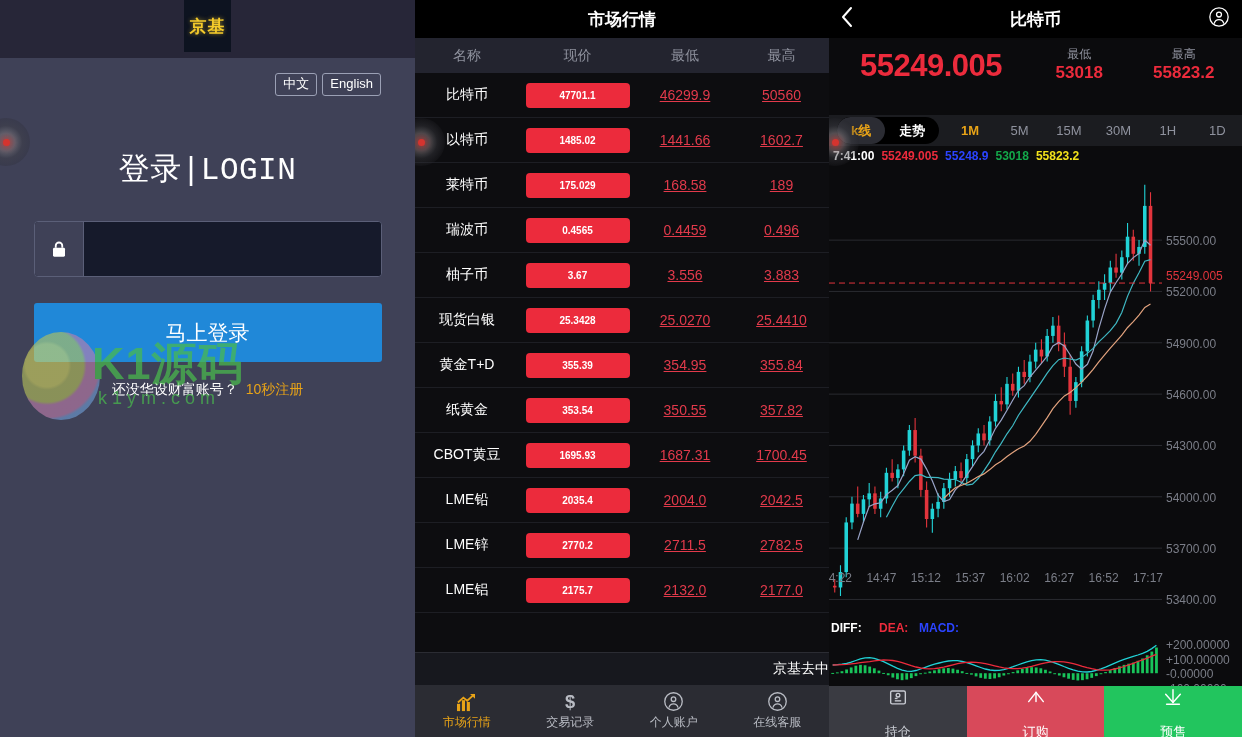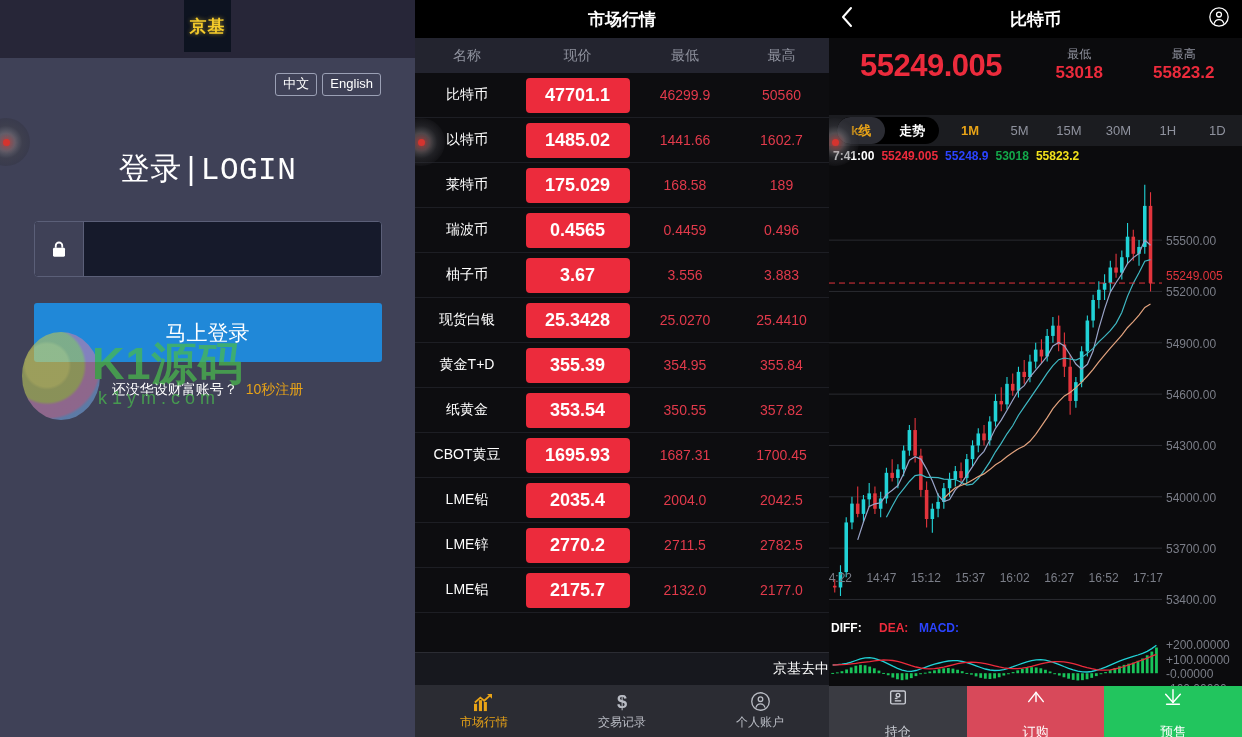--- a/index.html
+++ b/index.html
@@ -137,24 +137,24 @@
 
   .mk-rows { background: #0d0d10; }
   .mk-row {
     height: 45px; display: flex; align-items: center;
     border-bottom: 1px solid #1d1e24;
   }
   .mk-row .col-name { color: #ffffff; font-size: 14px; }
   .price-pill {
     display: inline-block; min-width: 104px;
     background: #ec2b3c; color: #ffffff;
-    font-size: 18px; font-weight: bold;
+    font-size: 10px; font-weight: bold;
     padding: 7px 0; border-radius: 4px;
   }
-  .mk-row .col-low, .mk-row .col-high { color: #e23a4b; font-size: 14px; }
+  .mk-row .col-low, .mk-row .col-high { color: #e23a4b; font-size: 14px; text-decoration: underline; }
 
   .ticker-bar {
     position: absolute; left: 0; bottom: 52px;
     width: 414px; height: 33px; background: #17181e;
     border-top: 1px solid #2b2c33;
     display: flex; align-items: center; justify-content: flex-end;
     overflow: hidden;
   }
   .ticker-bar span { color: #ffffff; font-size: 14px; white-space: nowrap; }
 
@@ -409,20 +409,30 @@
         </div>
         <div class="nav-item">
           <span>
             <svg width="21" height="21" viewBox="0 0 24 24" fill="none" stroke="currentColor" stroke-width="1.5">
               <circle cx="12" cy="12" r="10"></circle>
               <circle cx="12" cy="9.4" r="2.6"></circle>
               <path d="M6.8 19c.9-2.9 2.9-4.2 5.2-4.2s4.3 1.3 5.2 4.2"></path>
             </svg>
           </span>
           <span>个人账户</span>
+        </div>
+        <div class="nav-item">
+          <span>
+            <svg width="21" height="21" viewBox="0 0 24 24" fill="none" stroke="currentColor" stroke-width="1.5">
+              <circle cx="12" cy="12" r="10"></circle>
+              <circle cx="12" cy="9.4" r="2.6"></circle>
+              <path d="M6.8 19c.9-2.9 2.9-4.2 5.2-4.2s4.3 1.3 5.2 4.2"></path>
+            </svg>
+          </span>
+          <span>在线客服</span>
         </div>
       </div>
 
     <div class="flare" style="left:-18px; top:118px; width:48px; height:48px;">
         <span class="dot"></span>
       </div>
   </div>
 
   <div class="panel-chart">
 

